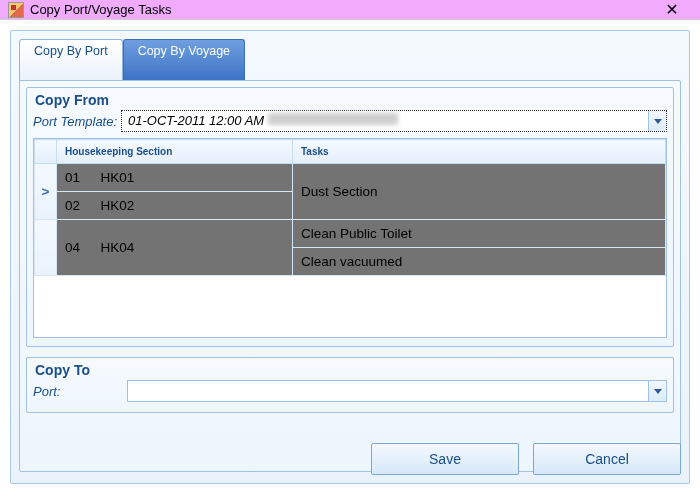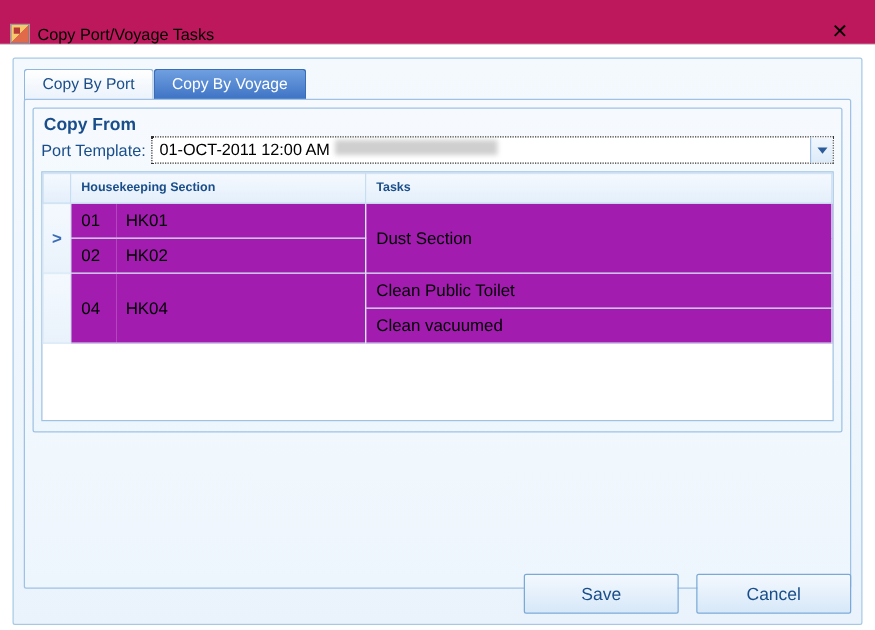--- a/index.html
+++ b/index.html
@@ -6,25 +6,25 @@
   body {
     margin: 0;
     font-family: "Segoe UI", Tahoma, sans-serif;
     font-size: 13px;
     background: #fff;
     width: 700px;
     height: 504px;
     overflow: hidden;
   }
   .titlebar {
-    height: 36px;
-    background: #be185d;
+    height: 20px;
+    background: #f0abfc;
     border-bottom: 1px solid #d0d0d0;
     display: flex;
-    align-items: flex-end;
+    align-items: center;
     padding: 0 8px;
   }
   .titlebar .app-icon {
     width: 16px; height: 16px;
     margin-right: 6px;
     position: relative;
     background: linear-gradient(135deg,#f7c96c 0 50%,#e06a4a 50% 100%);
     border: 1px solid #999;
   }
   .titlebar .app-icon::after{
@@ -44,21 +44,21 @@
     padding: 8px;
     border-radius: 2px;
     position: relative;
   }
   .tabstrip {
     display:flex;
     gap:0;
     margin-bottom: -1px;
   }
   .tab {
-    padding: 4px 14px 6px;
+    padding: 4px 14px 23px;
     border: 1px solid #8fb7df;
     border-bottom: none;
     border-top-left-radius: 3px;
     border-top-right-radius: 3px;
     font-size: 12.5px;
     cursor: default;
     position: relative;
   }
   .tab.inactive {
     background: linear-gradient(#ffffff,#eaf2fb);
@@ -77,21 +77,21 @@
     margin-bottom: 10px;
   }
   .panel h2 {
     margin: 0 0 2px 2px;
     font-size: 14px;
     font-weight: 700;
     color: #1a4e8a;
     font-family: "Segoe UI", Tahoma, sans-serif;
   }
   .field-row {
-    display:flex; align-items:center; gap:4px;
+    display:flex; align-items:center; gap:4px;font-style:italic;
   }
   .field-row label {
     color:#1a4e8a; font-size:13px; white-space:nowrap;
   }
   .combo {
     flex:1; display:flex; align-items:stretch;
     border:1px solid #9fc2e4; background:#fff; height:22px;
     position:relative;
   }
   .combo.dotted { border:1px dotted #333; background:#fff; }
@@ -129,37 +129,37 @@
     text-align:left;
     padding:6px 8px;
     border:1px solid #c7ddf1;
     font-size:10px;
   }
   table.grid td {
     border:1px solid #d7e7f6;
     padding:6px 8px;
     color:#000;
     font-size:13.5px;
-    background:#a21caf;
+    background:#737373;
     vertical-align: middle;
   }
   col.indicator { width:22px; }
   col.code { width:36px; }
   col.section { width:200px; }
   table.grid td.ind {
     background:linear-gradient(#f4f9fe,#e9f2fb);
     text-align:center; color:#3b6db6; font-weight:700;
     padding:0;
   }
   .copyto-panel { padding-bottom:10px; }
   .footer {
     position:absolute; right:8px; bottom:8px; display:flex; gap:14px;
   }
   .btn {
-    width:124px; height:32px;
+    width:148px; height:32px;
     border:1px solid #7aa9d8;
     background:linear-gradient(#f3f8fe,#d7e8f8);
     color:#1a4e8a;
     font-size:14px;
     display:flex;align-items:center;justify-content:center;
     border-radius:2px;
     cursor:default;
   }
   .content-area{
     position:relative;
@@ -237,20 +237,32 @@
               <td>Clean Public Toilet</td>
             </tr>
             <tr>
               <td>Clean vacuumed</td>
             </tr>
           </tbody>
         </table>
       </div>
     </div>
 
+    <div class="panel copyto-panel">
+      <h2>Copy To</h2>
+      <div class="field-row">
+        <label style="width:90px;">Port:</label>
+        <div class="combo">
+          <div class="combo-text"></div>
+          <div class="combo-btn">
+              <div class="caret"></div>
+            </div>
+        </div>
+      </div>
+    </div>
 
   </div>
 
   <div class="footer">
     <div class="btn">Save</div>
     <div class="btn">Cancel</div>
   </div>
 
 </div>
 

